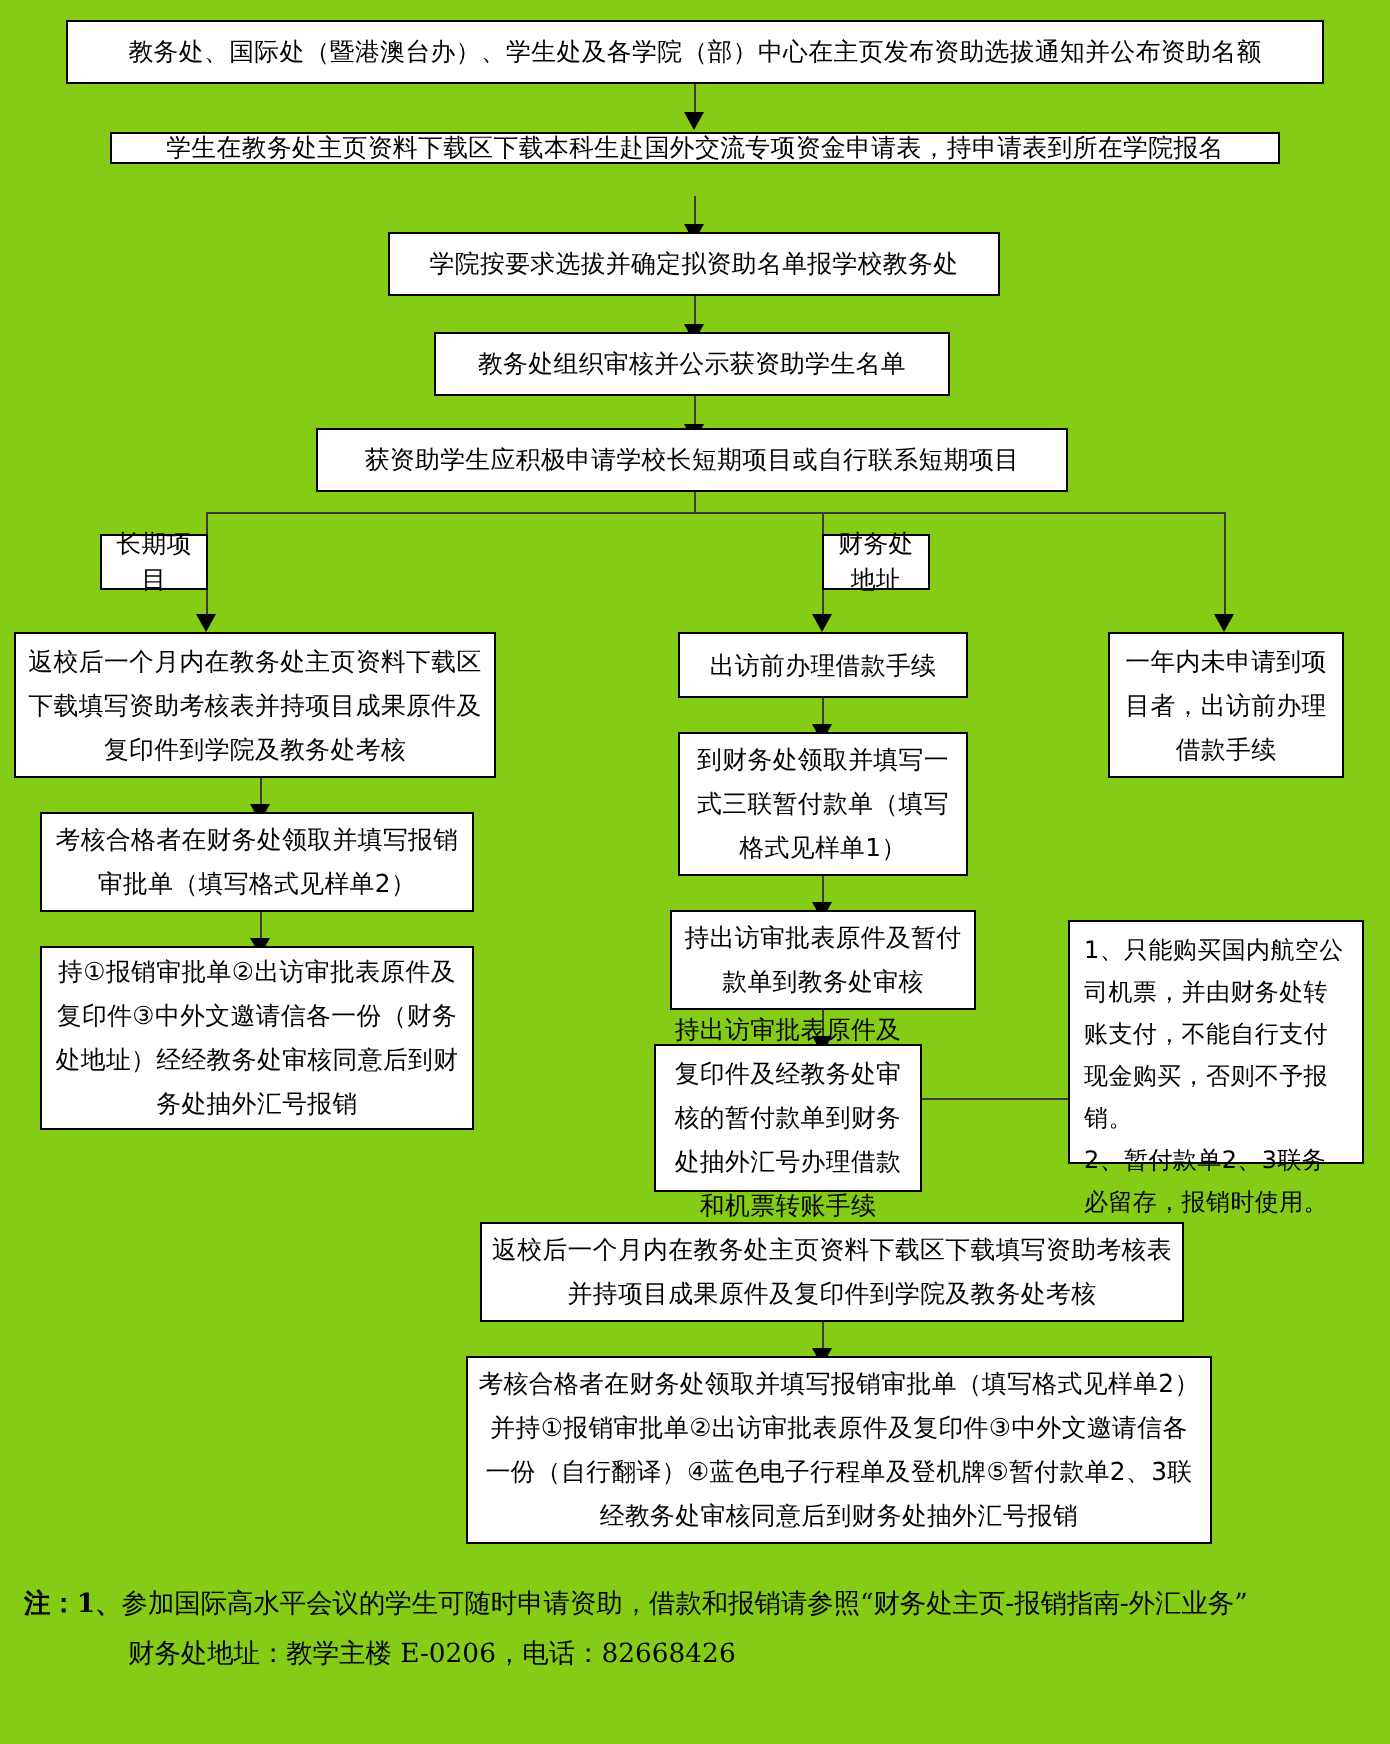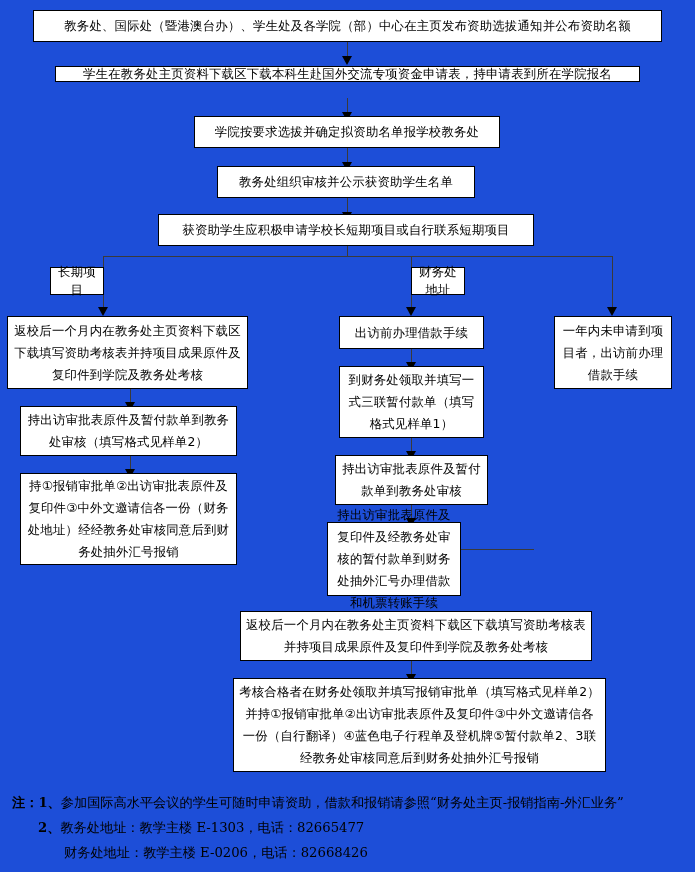--- a/index.html
+++ b/index.html
@@ -9,21 +9,21 @@
   }
   body {
     font-family: "DejaVu Sans", "Liberation Sans", sans-serif;
     color: #000000;
   }
   #page {
     position: relative;
     width: 695px;
     height: 872px;
     overflow: hidden;
-    background: #1d4ed8;
+    background: #84cc16;
   }
   .node {
     position: absolute;
     box-sizing: border-box;
     border: 1.6px solid #000000;
     background: #ffffff;
     display: flex;
     align-items: center;
     justify-content: center;
     text-align: center;
@@ -131,21 +131,21 @@
 
   <div class="node tag" style="left:50px; top:267px; width:54px; height:28px;">长期项目</div>
 
   <div class="node tag" style="left:411px; top:267px; width:54px; height:28px;">财务处地址</div>
 
   <div class="node" style="left:7px; top:316px; width:241px; height:73px; line-height:22px;">返校后一个月内在教务处主页资料下载区下载填写资助考核表并持项目成果原件及复印件到学院及教务处考核</div>
 
   <div class="vline" style="left:130px; top:389px; height:17px;"></div>
   <div class="arrow" style="left:125px; top:402px;"></div>
 
-  <div class="node" style="left:20px; top:406px; width:217px; height:50px; line-height:22px;">持出访审批表原件及暂付款单到教务处审核（填写格式见样单2）</div>
+  <div class="node" style="left:20px; top:406px; width:217px; height:50px; line-height:22px;">考核合格者在财务处领取并填写报销审批单（填写格式见样单2）</div>
 
   <div class="vline" style="left:130px; top:456px; height:17px;"></div>
   <div class="arrow" style="left:125px; top:469px;"></div>
 
   <div class="node" style="left:20px; top:473px; width:217px; height:92px; line-height:22px;">持①报销审批单②出访审批表原件及复印件③中外文邀请信各一份（财务处地址）经经教务处审核同意后到财务处抽外汇号报销</div>
 
   <div class="node" style="left:339px; top:316px; width:145px; height:33px;">出访前办理借款手续</div>
 
   <div class="vline" style="left:411px; top:349px; height:17px;"></div>
   <div class="arrow" style="left:406px; top:362px;"></div>
@@ -159,33 +159,36 @@
 
   <div class="vline" style="left:411px; top:505px; height:17px;"></div>
   <div class="arrow" style="left:406px; top:518px;"></div>
 
   <div class="node" style="left:327px; top:522px; width:134px; height:74px; line-height:22px;">持出访审批表原件及复印件及经教务处审核的暂付款单到财务处抽外汇号办理借款和机票转账手续</div>
 
   <div class="hline" style="left:461px; top:549px; width:73px;"></div>
 
   <div class="node" style="left:554px; top:316px; width:118px; height:73px; line-height:22px;">一年内未申请到项目者，出访前办理借款手续</div>
 
+  <div class="node left-align" style="left:534px; top:460px; width:148px; height:122px; line-height:21px; font-size:12px;">
+    <div>
+      <div>1、只能购买国内航空公司机票，并由财务处转账支付，不能自行支付现金购买，否则不予报销。</div>
+      <div>2、暂付款单2、3联务必留存，报销时使用。</div>
+    </div>
+  </div>
 
   <div class="node" style="left:240px; top:611px; width:352px; height:50px; line-height:22px;">返校后一个月内在教务处主页资料下载区下载填写资助考核表并持项目成果原件及复印件到学院及教务处考核</div>
 
   <div class="vline" style="left:411px; top:661px; height:17px;"></div>
   <div class="arrow" style="left:406px; top:674px;"></div>
 
   <div class="node" style="left:233px; top:678px; width:373px; height:94px; line-height:22px;">考核合格者在财务处领取并填写报销审批单（填写格式见样单2）并持①报销审批单②出访审批表原件及复印件③中外文邀请信各一份（自行翻译）④蓝色电子行程单及登机牌⑤暂付款单2、3联经教务处审核同意后到财务处抽外汇号报销</div>
 
   <div class="notes">
     <div class="note-row">
       <span class="lead">注：</span><span class="idx">1、</span><span>参加国际高水平会议的学生可随时申请资助，借款和报销请参照“财务处主页-报销指南-外汇业务”</span>
     </div>
-    <div class="note-row indent1">
-      <span class="idx">2、</span><span>教务处地址：教学主楼 E-1303，电话：82665477</span>
-    </div>
     <div class="note-row indent2">
       <span>财务处地址：教学主楼 E-0206，电话：82668426</span>
     </div>
   </div>
 
 </div>
 
 </body></html>

